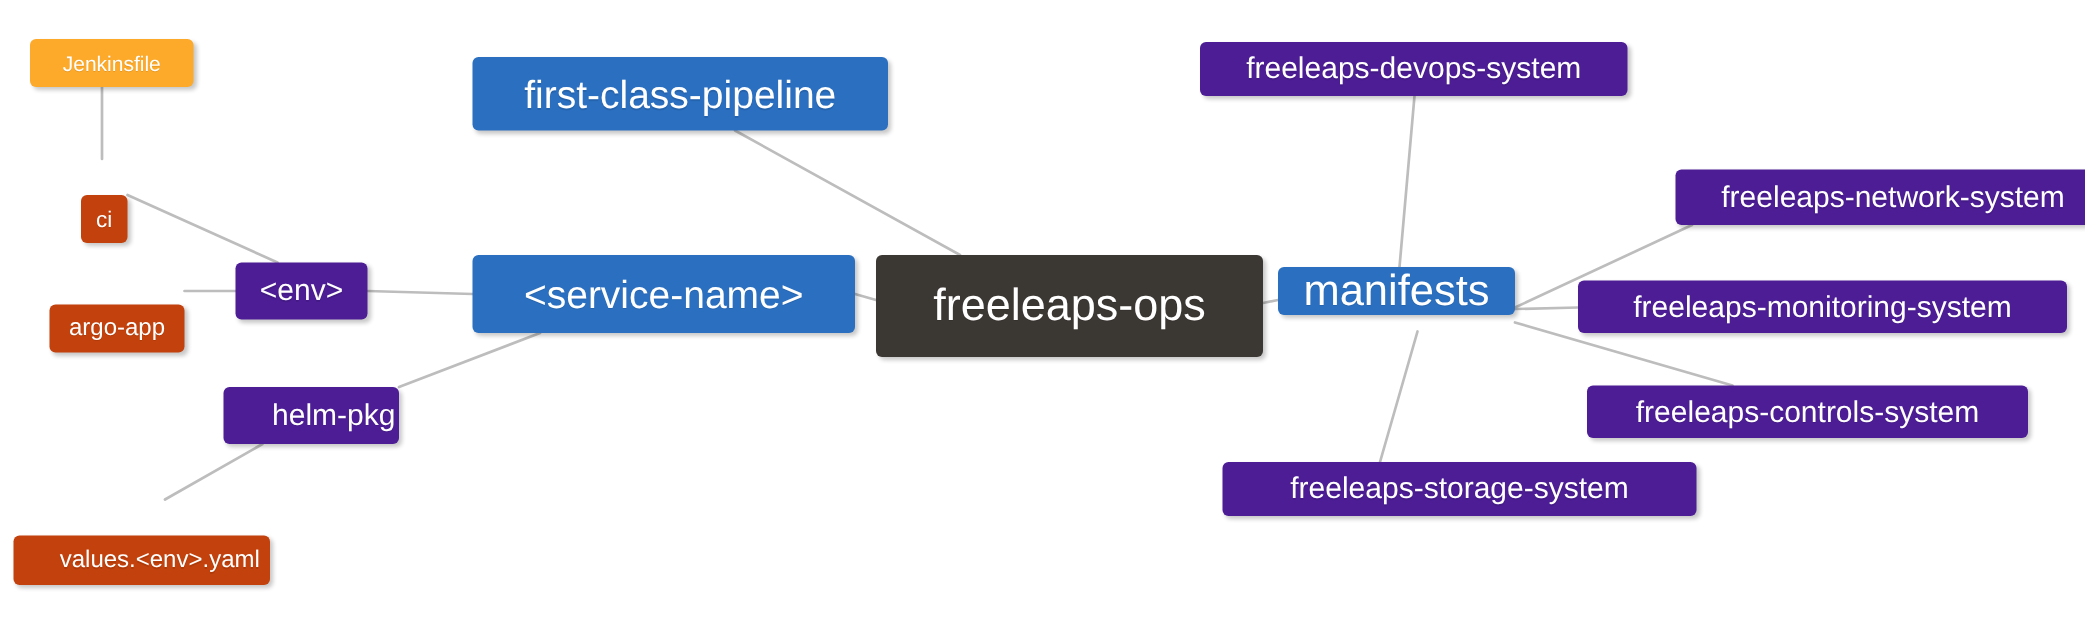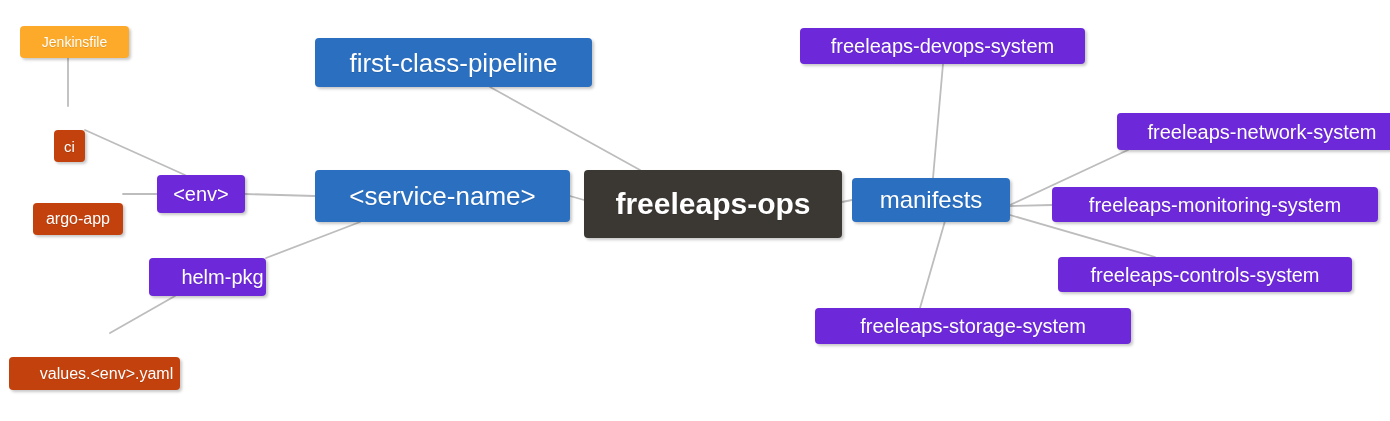--- a/index.html
+++ b/index.html
@@ -16,23 +16,23 @@
     box-sizing:border-box;
     border-radius:4px;
     color:#ffffff;
     white-space:nowrap;
     line-height:1;
     box-shadow:2px 2px 3px rgba(0,0,0,0.22);
     text-shadow:0 1px 0 rgba(0,0,0,0.10);
     padding:0 12px;
     user-select:none;
   }
-  .n-root   { background:#3b3733;font-weight:bold; }
+  .n-root   { background:#3b3733; }
   .n-blue   { background:#2a6fc0; }
-  .n-green  { background:#6d28d9;text-align:right; }
+  .n-green  { background:#4c1d95;text-align:right; }
   .n-orange { background:#fdaa2a; }
   .n-red    { background:#c2410c;margin-top:24px; }
 </style>
 </head>
 <body>
 
 <div id="canvas">
   <svg id="edges" viewBox="0 0 1390 421" xmlns="http://www.w3.org/2000/svg">
       <line x1="584" y1="200" x2="570" y2="196" stroke="#bdbdbd" stroke-width="1.8" stroke-linecap="round"></line>
       <line x1="640" y1="170" x2="490" y2="87" stroke="#bdbdbd" stroke-width="1.8" stroke-linecap="round"></line>
@@ -46,21 +46,21 @@
       <line x1="933" y1="178" x2="943" y2="64" stroke="#bdbdbd" stroke-width="1.8" stroke-linecap="round"></line>
       <line x1="1010" y1="205" x2="1128" y2="150" stroke="#bdbdbd" stroke-width="1.8" stroke-linecap="round"></line>
       <line x1="1010" y1="206" x2="1052" y2="205" stroke="#bdbdbd" stroke-width="1.8" stroke-linecap="round"></line>
       <line x1="1010" y1="215" x2="1155" y2="257" stroke="#bdbdbd" stroke-width="1.8" stroke-linecap="round"></line>
       <line x1="945" y1="221" x2="920" y2="308" stroke="#bdbdbd" stroke-width="1.8" stroke-linecap="round"></line>
     </svg>
   <div id="nodes">
       <div class="node n-root" style="left: 584px; top: 170px; width: 258px; height: 68px; font-size: 30px;">freeleaps-ops</div>
       <div class="node n-blue" style="left: 315px; top: 170px; width: 255px; height: 52px; font-size: 26px;">&lt;service-name&gt;</div>
       <div class="node n-blue" style="left: 315px; top: 38px; width: 277px; height: 49px; font-size: 26px;">first-class-pipeline</div>
-      <div class="node n-blue" style="left: 852px; top: 178px; width: 158px; height: 44px; font-size: 24px;">manifests</div>
+      <div class="node n-blue" style="left: 852px; top: 178px; width: 158px; height: 32px; font-size: 29px;">manifests</div>
       <div class="node n-green" style="left: 157px; top: 175px; width: 88px; height: 38px; font-size: 20px;">&lt;env&gt;</div>
       <div class="node n-red" style="left: 54px; top: 106px; width: 31px; height: 32px; font-size: 15px;">ci</div>
       <div class="node n-orange" style="left: 20px; top: 26px; width: 109px; height: 32px; font-size: 14px;">Jenkinsfile</div>
       <div class="node n-red" style="left: 33px; top: 179px; width: 90px; height: 32px; font-size: 16px;">argo-app</div>
       <div class="node n-green" style="left: 149px; top: 258px; width: 117px; height: 38px; font-size: 20px; padding-left: 42px;">helm-pkg</div>
       <div class="node n-red" style="left: 9px; top: 333px; width: 171px; height: 33px; font-size: 16px; padding-left: 36px;">values.&lt;env&gt;.yaml</div>
       <div class="node n-green" style="left: 800px; top: 28px; width: 285px; height: 36px; font-size: 20px;">freeleaps-devops-system</div>
       <div class="node n-green" style="left: 1117px; top: 113px; width: 290px; height: 37px; font-size: 20px;">freeleaps-network-system</div>
       <div class="node n-green" style="left: 1052px; top: 187px; width: 326px; height: 35px; font-size: 20px;">freeleaps-monitoring-system</div>
       <div class="node n-green" style="left: 1058px; top: 257px; width: 294px; height: 35px; font-size: 20px;">freeleaps-controls-system</div>

